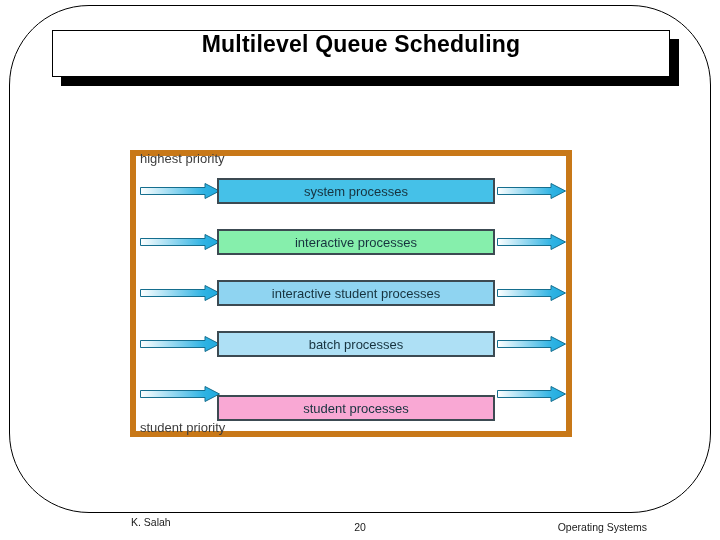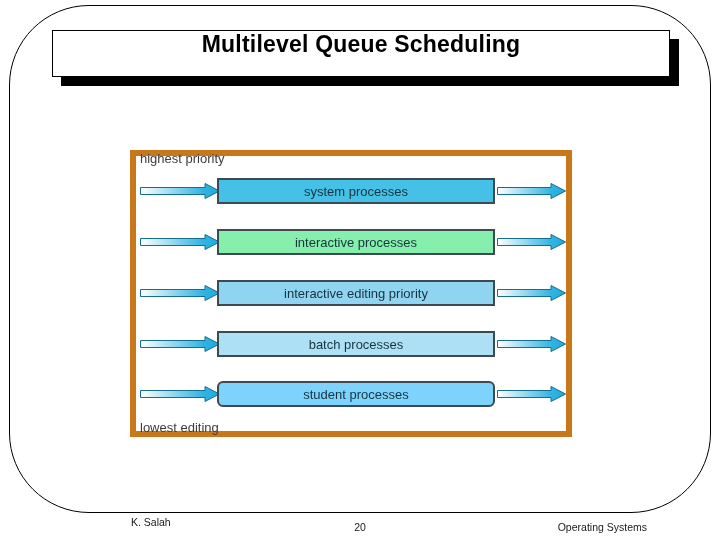--- a/index.html
+++ b/index.html
@@ -90,49 +90,49 @@
         </div>
         <svg viewBox="0 0 69 18" class="arrow-svg arrow-right" style="top: 77px;">
           <path d="M0.5,5.5 H54 V1.5 L68.5,9 L54,16.5 V12.5 H0.5 Z" fill="url(#arrowGrad)" stroke="#156E8E" stroke-width="1"></path>
         </svg>
       </div>
       <div class="queue-row">
         <svg viewBox="0 0 80 18" class="arrow-svg arrow-left" style="top: 128px;">
           <path d="M0.5,5.5 H65 V1.5 L79.5,9 L65,16.5 V12.5 H0.5 Z" fill="url(#arrowGrad)" stroke="#156E8E" stroke-width="1"></path>
         </svg>
         <div class="queue-box" style="top: 124px; background: rgb(143, 212, 241);">
-          <span>interactive editing priority</span>
+          <span>interactive student processes</span>
         </div>
         <svg viewBox="0 0 69 18" class="arrow-svg arrow-right" style="top: 128px;">
           <path d="M0.5,5.5 H54 V1.5 L68.5,9 L54,16.5 V12.5 H0.5 Z" fill="url(#arrowGrad)" stroke="#156E8E" stroke-width="1"></path>
         </svg>
       </div>
       <div class="queue-row">
         <svg viewBox="0 0 80 18" class="arrow-svg arrow-left" style="top: 179px;">
           <path d="M0.5,5.5 H65 V1.5 L79.5,9 L65,16.5 V12.5 H0.5 Z" fill="url(#arrowGrad)" stroke="#156E8E" stroke-width="1"></path>
         </svg>
         <div class="queue-box" style="top: 175px; background: rgb(174, 224, 245);">
           <span>batch processes</span>
         </div>
         <svg viewBox="0 0 69 18" class="arrow-svg arrow-right" style="top: 179px;">
           <path d="M0.5,5.5 H54 V1.5 L68.5,9 L54,16.5 V12.5 H0.5 Z" fill="url(#arrowGrad)" stroke="#156E8E" stroke-width="1"></path>
         </svg>
       </div>
       <div class="queue-row">
         <svg viewBox="0 0 80 18" class="arrow-svg arrow-left" style="top: 229px;">
           <path d="M0.5,5.5 H65 V1.5 L79.5,9 L65,16.5 V12.5 H0.5 Z" fill="url(#arrowGrad)" stroke="#156E8E" stroke-width="1"></path>
         </svg>
-        <div class="queue-box" style="top: 225px; background: #7dd3fc; border-radius: 6px;">
+        <div class="queue-box" style="top: 239px; background: #f9a8d4;">
           <span>student processes</span>
         </div>
         <svg viewBox="0 0 69 18" class="arrow-svg arrow-right" style="top: 229px;">
           <path d="M0.5,5.5 H54 V1.5 L68.5,9 L54,16.5 V12.5 H0.5 Z" fill="url(#arrowGrad)" stroke="#156E8E" stroke-width="1"></path>
         </svg>
       </div>
     </div>
-  <div class="priority-label bottom">lowest editing</div>
+  <div class="priority-label bottom">student priority</div>
 </div>
 
 <div class="footer">
   <span class="footer-author">K. Salah</span>
   <span class="footer-page">20</span>
   <span class="footer-course">Operating Systems</span>
 </div>
 
 </body></html>

